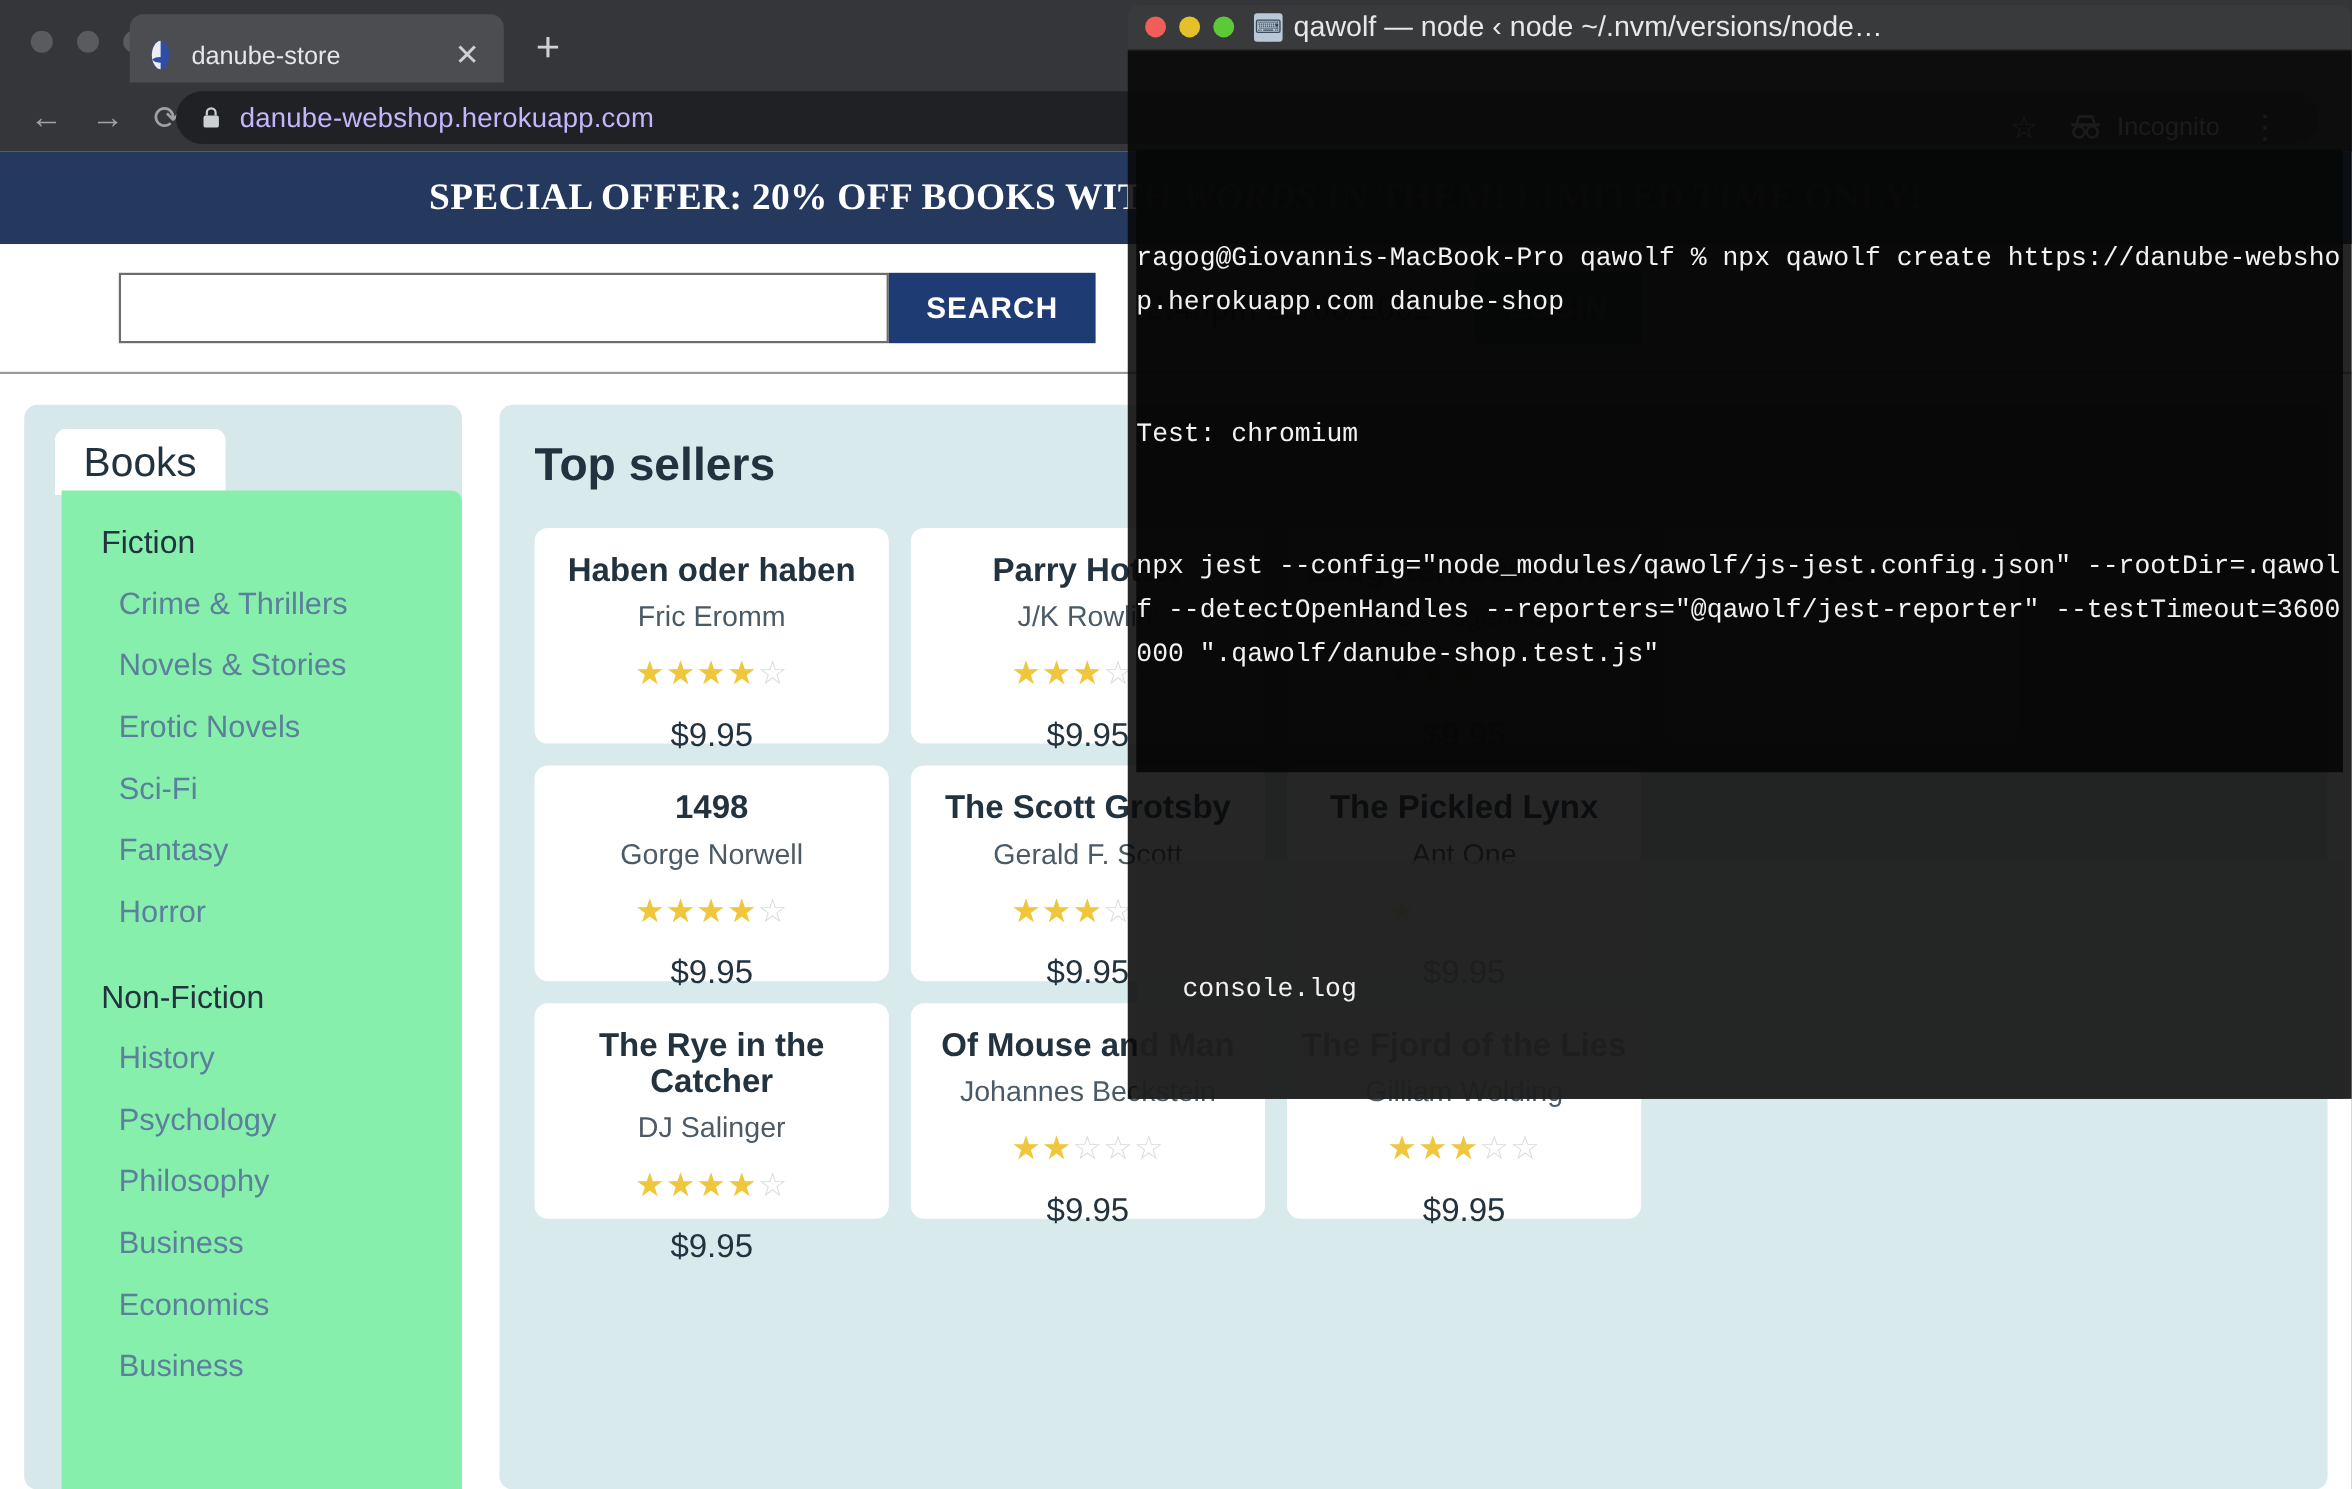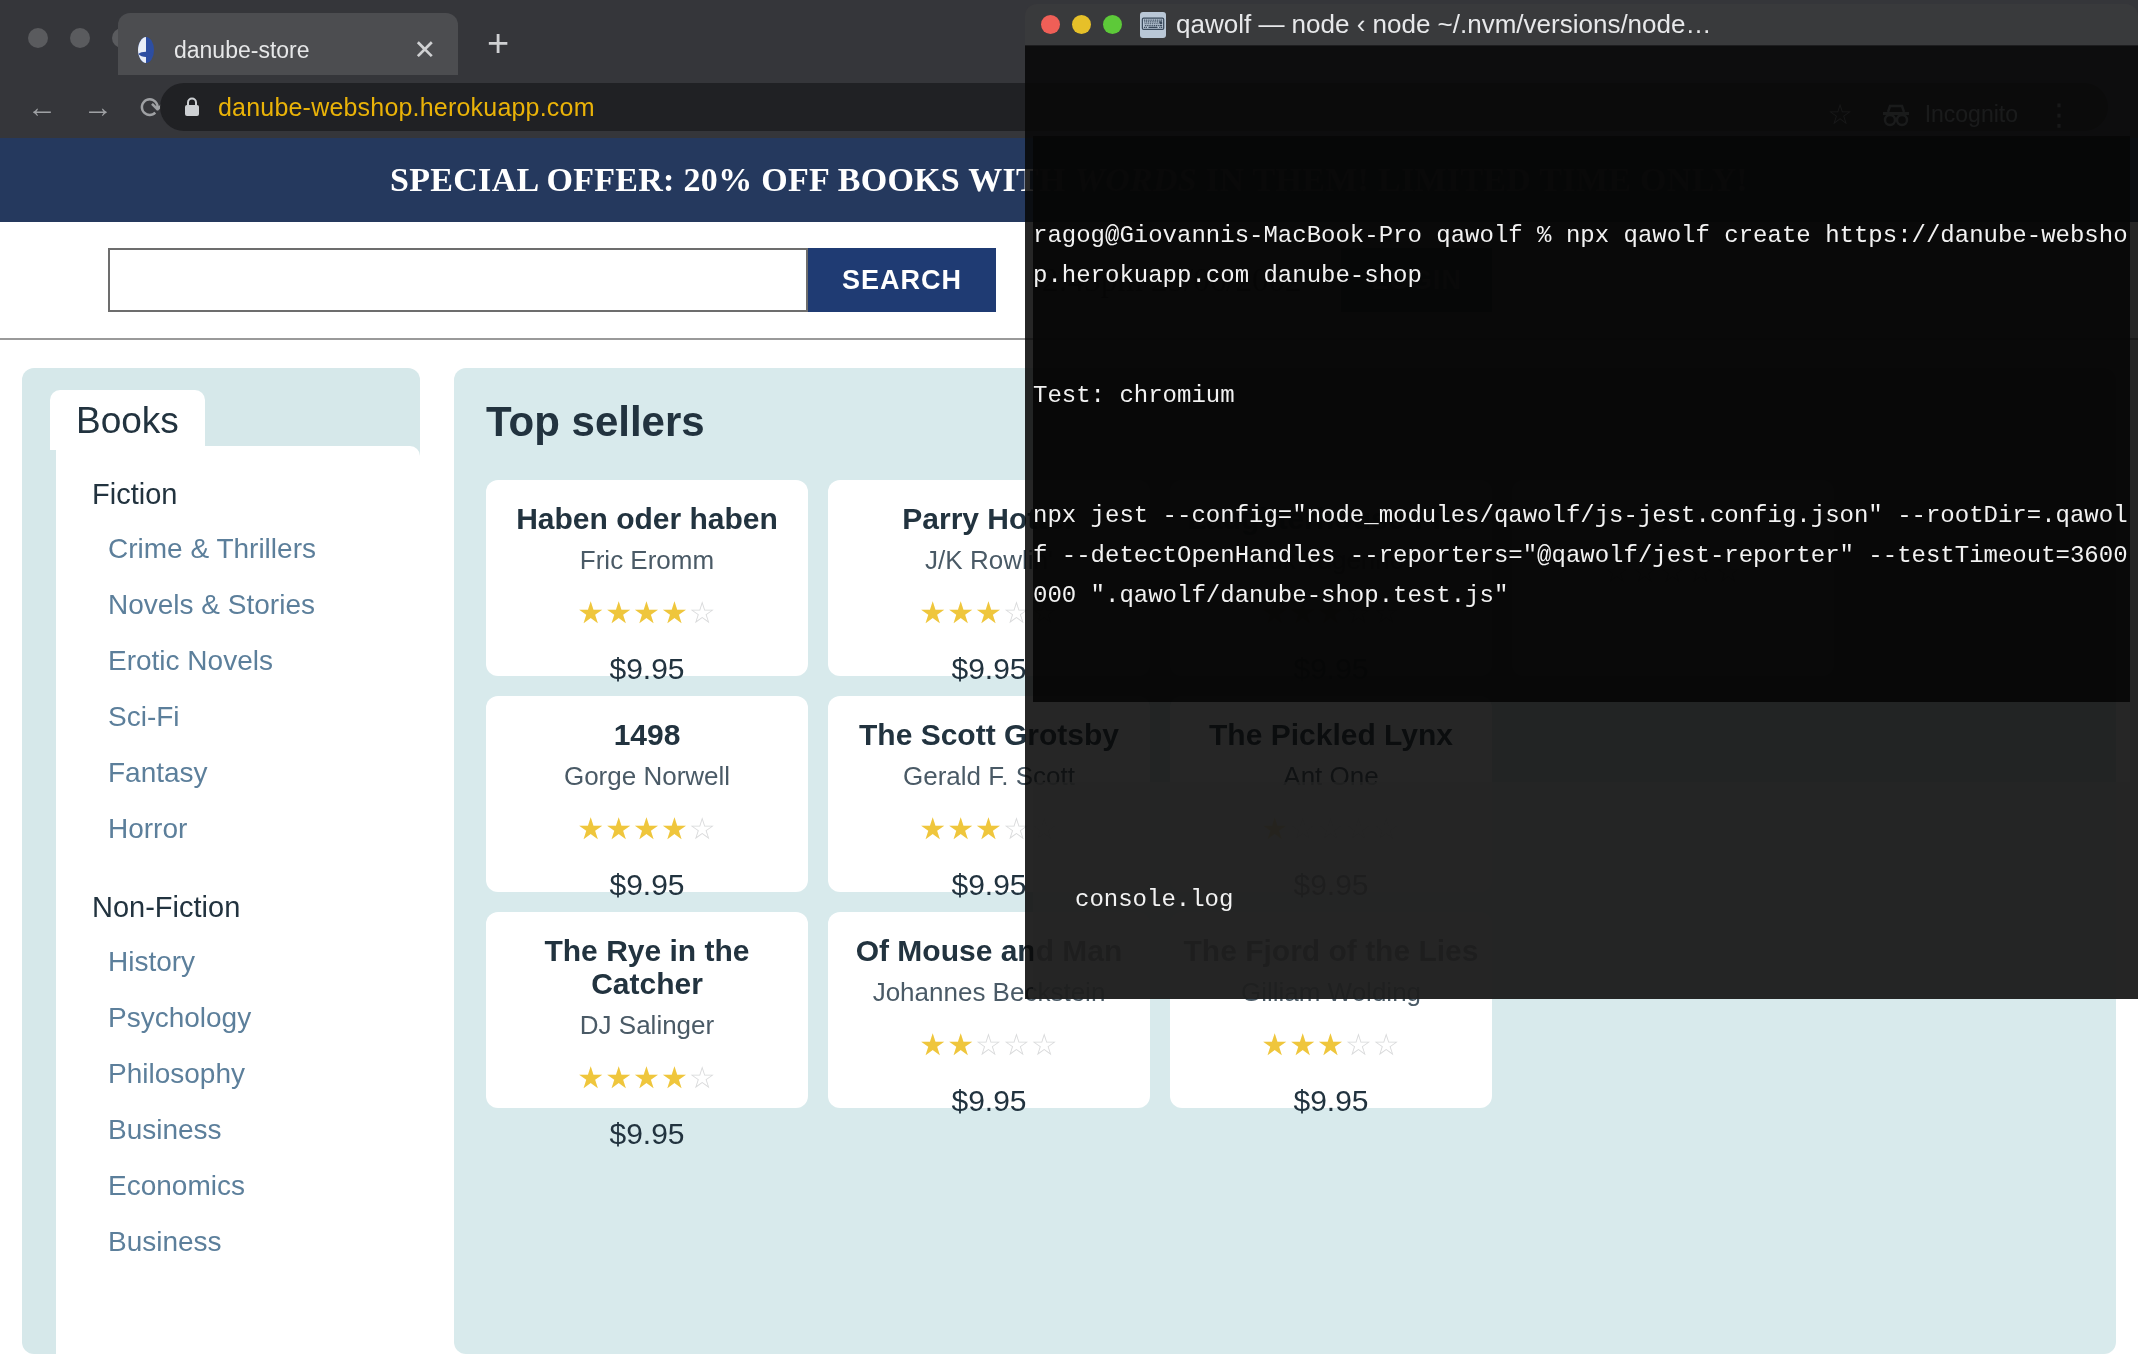--- a/index.html
+++ b/index.html
@@ -19,21 +19,21 @@
   #tabtitle { color: #e6e7e8; font-size: 23px; margin-left: 14px; white-space: nowrap; flex: 1; }
   #tabclose { color: #cfd0d2; font-size: 27px; line-height: 1; padding: 2px 8px; }
   #newtab { position: absolute; left: 487px; top: 24px; color: #cfd0d2; font-size: 38px; line-height: 1; font-weight: 300; }
 
   #navbar { position: absolute; left: 0; top: 75px; width: 2138px; height: 63px; background: #35363a; }
   .navbtn { position: absolute; top: 12px; width: 40px; height: 40px; color: #9fa1a4; font-size: 30px;
             display: flex; align-items: center; justify-content: center; }
   #omnibox { position: absolute; left: 160px; top: 8px; right: 30px; height: 48px; background: #202124;
              border-radius: 24px; display: flex; align-items: center; padding: 0 24px; }
   #lock { width: 16px; height: 20px; position: relative; flex: 0 0 16px; }
-  #urltext { color: #eab308; font-size: 25px; margin-left: 18px; letter-spacing: .2px; }
+  #urltext { color: #c4b5fd; font-size: 25px; margin-left: 18px; letter-spacing: .2px; }
   #omniright { position: absolute; right: 34px; top: 14px; display: flex; align-items: center; gap: 26px; color: #8f9194; }
   #incog { display: flex; align-items: center; gap: 12px; color: #9aa0a6; font-size: 23px; }
 
   
   #page { position: absolute; left: 0; top: 138px; width: 2138px; height: 1216px; background: #ffffff; overflow: hidden; }
 
   #promo { height: 84px; background: #25395e; display: flex; align-items: center; justify-content: center; }
   #promo span { color: #fff; font-family: "Liberation Serif", serif; font-weight: bold; font-size: 34px; letter-spacing: .3px; white-space: nowrap; }
   #promo i { font-style: italic; }
 
@@ -47,21 +47,21 @@
   #clock { margin-left: 46px; font-size: 33px; color: #1d1d1d; font-family: "Liberation Serif", serif; white-space: nowrap; }
   #loginbtn { margin-left: 40px; height: 64px; padding: 0 30px; background: #1f3b73; color: #fff; font-size: 27px;
               font-weight: bold; letter-spacing: 1px; display: flex; align-items: center; }
 
   #body { display: flex; padding: 28px 22px 0 22px; gap: 34px; height: 1014px; }
 
   
   #sidebar { width: 398px; flex: 0 0 398px; background: #d6e8ea; border-radius: 12px; padding: 22px 0 0 0; position: relative; }
   #bookstab { position: absolute; left: 28px; top: 22px; background: #fff; border-radius: 10px 10px 0 0;
               padding: 10px 26px 8px 26px; font-size: 37px; color: #22333f; }
-  #sidepanel { position: absolute; left: 34px; top: 78px; right: 0; bottom: 0; background: #ffffff;
+  #sidepanel { position: absolute; left: 34px; top: 78px; right: 0; bottom: 0; background: #86efac;
                border-radius: 0 10px 0 0; padding: 26px 0 0 0; overflow: hidden; }
   .sec-title { font-size: 29px; color: #22333f; padding: 6px 0 10px 36px; }
   .sec-title.second { padding-top: 34px; }
   .cat { font-size: 28px; color: #5c7f9b; padding: 12px 0 12px 52px; }
 
   
   #sellers { flex: 1; background: #d8eaec; border-radius: 12px; padding: 30px 0 0 0; position: relative; overflow: hidden; }
   #sellers h2 { font-size: 42px; color: #22333f; font-weight: bold; padding-left: 32px; margin-bottom: 34px; }
   #grid { display: grid; grid-template-columns: repeat(5, 322px); gap: 20px; padding: 0 32px; }
   .card { background: #fff; border-radius: 12px; height: 196px; padding: 22px 10px 0 10px; text-align: center; }

